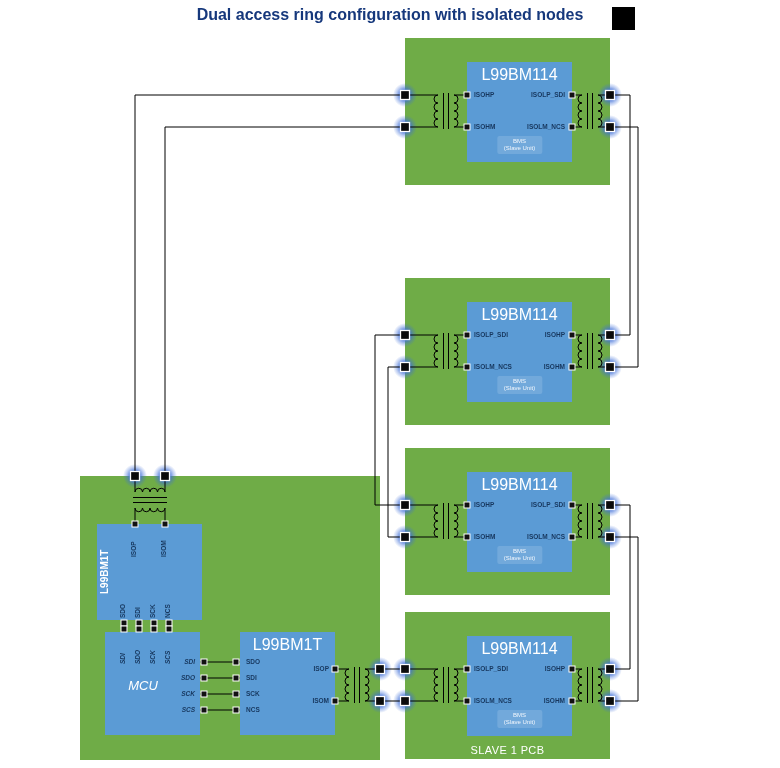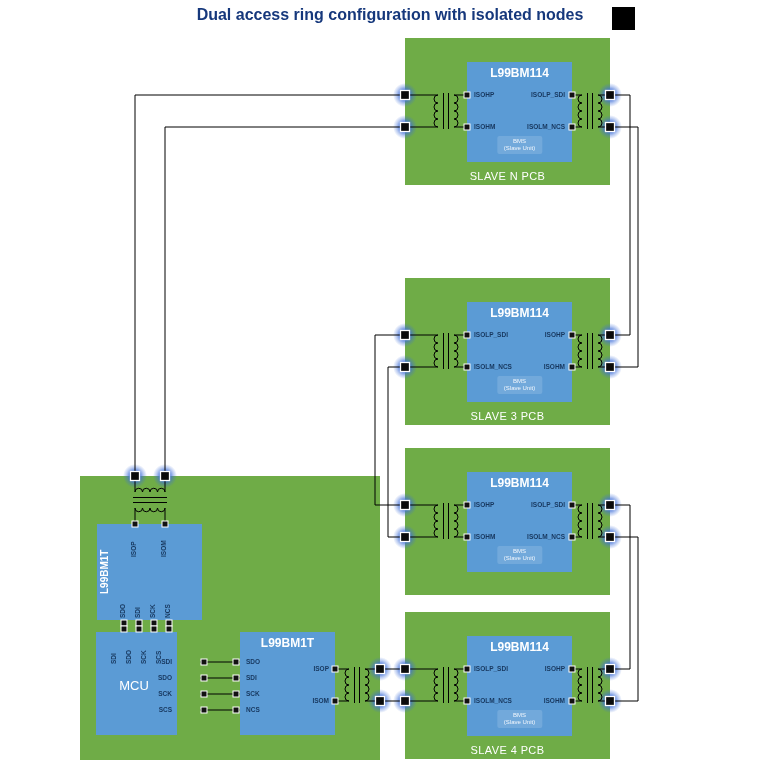--- a/index.html
+++ b/index.html
@@ -12,30 +12,30 @@
   .pcb{position:absolute;background:var(--pcb,#6fac47);}
   .master{left:80px;top:476px;width:300px;height:284px;}
   .slave{left:405px;width:205px;height:147px;}
   .s-n{top:38px}.s-3{top:278px}.s-2{top:448px}.s-1{top:612px}
   .pcb-label{position:absolute;bottom:3px;left:0;right:0;text-align:center;color:#fff;
              font-size:11px;letter-spacing:.4px;}
 
   .chip{position:absolute;background:var(--chip,#5b9bd5);}
   .schip{left:62px;top:24px;width:105px;height:100px;}
   .chip-title{position:absolute;top:4px;left:0;right:0;text-align:center;color:#fff;
-              font-size:12px;font-weight:bold;}
+              font-size:16px;font-weight:normal;}
   .pin{position:absolute;font-size:6.5px;font-weight:bold;color:var(--pin,#17375e);white-space:nowrap;}
   .sl{left:7px}.sr{right:7px;text-align:right}
   .pt{top:29px}.pb{top:61px}
   .bms{position:absolute;bottom:8px;left:50%;transform:translateX(-50%);text-align:center;
        color:#f2f7fd;font-size:6px;line-height:7px;padding:2px 7px;border-radius:2px;
        background:rgba(255,255,255,0.14);}
 
   .chip1{left:17px;top:48px;width:105px;height:96px;}
-  .mcu{left:16px;top:156px;width:81px;height:103px;}
+  .mcu{left:25px;top:156px;width:95px;height:103px;font-style:italic;}
   .chip2{left:160px;top:156px;width:95px;height:103px;}
   .vname{position:absolute;left:2px;top:0;height:100%;width:12px;writing-mode:vertical-rl;
          transform:rotate(180deg);text-align:center;color:#fff;font-size:10px;font-weight:bold;}
   .vpin{position:absolute;width:10px;writing-mode:vertical-rl;transform:rotate(180deg);
         font-size:6.5px;font-weight:bold;color:var(--pin,#17375e);white-space:nowrap;}
   .mcu-name{position:absolute;left:6px;top:46px;width:64px;text-align:center;color:#fff;
             font-size:13px;font-weight:normal;}
   .hpin{position:absolute;font-size:6.5px;font-weight:bold;color:var(--pin,#17375e);white-space:nowrap;}
 
   #wiring{position:absolute;left:0;top:0;z-index:5;pointer-events:none;}
@@ -87,36 +87,34 @@
       <div class="chip-title">L99BM114</div>
       <span class="pin sl pt">ISOHP</span>
       <span class="pin sl pb">ISOHM</span>
       <span class="pin sr pt">ISOLP_SDI</span>
       <span class="pin sr pb">ISOLM_NCS</span>
       <div class="bms">
         <div>BMS</div>
         <div>(Slave Unit)</div>
       </div>
     </div>
-    <div class="pcb-label">SLAVE N PCB</div>
   </div>
 
   <div class="pcb slave s-3">
     <div class="chip schip">
       <div class="chip-title">L99BM114</div>
       <span class="pin sl pt">ISOLP_SDI</span>
       <span class="pin sl pb">ISOLM_NCS</span>
       <span class="pin sr pt">ISOHP</span>
       <span class="pin sr pb">ISOHM</span>
       <div class="bms">
         <div>BMS</div>
         <div>(Slave Unit)</div>
       </div>
     </div>
-    <div class="pcb-label">SLAVE 3 PCB</div>
   </div>
 
   <div class="pcb slave s-2">
     <div class="chip schip">
       <div class="chip-title">L99BM114</div>
       <span class="pin sl pt">ISOHP</span>
       <span class="pin sl pb">ISOHM</span>
       <span class="pin sr pt">ISOLP_SDI</span>
       <span class="pin sr pb">ISOLM_NCS</span>
       <div class="bms">
@@ -131,21 +129,21 @@
       <div class="chip-title">L99BM114</div>
       <span class="pin sl pt">ISOLP_SDI</span>
       <span class="pin sl pb">ISOLM_NCS</span>
       <span class="pin sr pt">ISOHP</span>
       <span class="pin sr pb">ISOHM</span>
       <div class="bms">
         <div>BMS</div>
         <div>(Slave Unit)</div>
       </div>
     </div>
-    <div class="pcb-label">SLAVE 4 PCB</div>
+    <div class="pcb-label">SLAVE 1 PCB</div>
   </div>
 
   <svg id="wiring" width="780" height="768" viewBox="0 0 780 768">
       <defs>
         <radialGradient id="glowG">
           <stop offset="0%" stop-color="#c2d3f8" stop-opacity="1"></stop>
           <stop offset="38%" stop-color="#3f6fd8" stop-opacity="0.9"></stop>
           <stop offset="72%" stop-color="#3f6fd8" stop-opacity="0.35"></stop>
           <stop offset="100%" stop-color="#3f6fd8" stop-opacity="0"></stop>
         </radialGradient>

